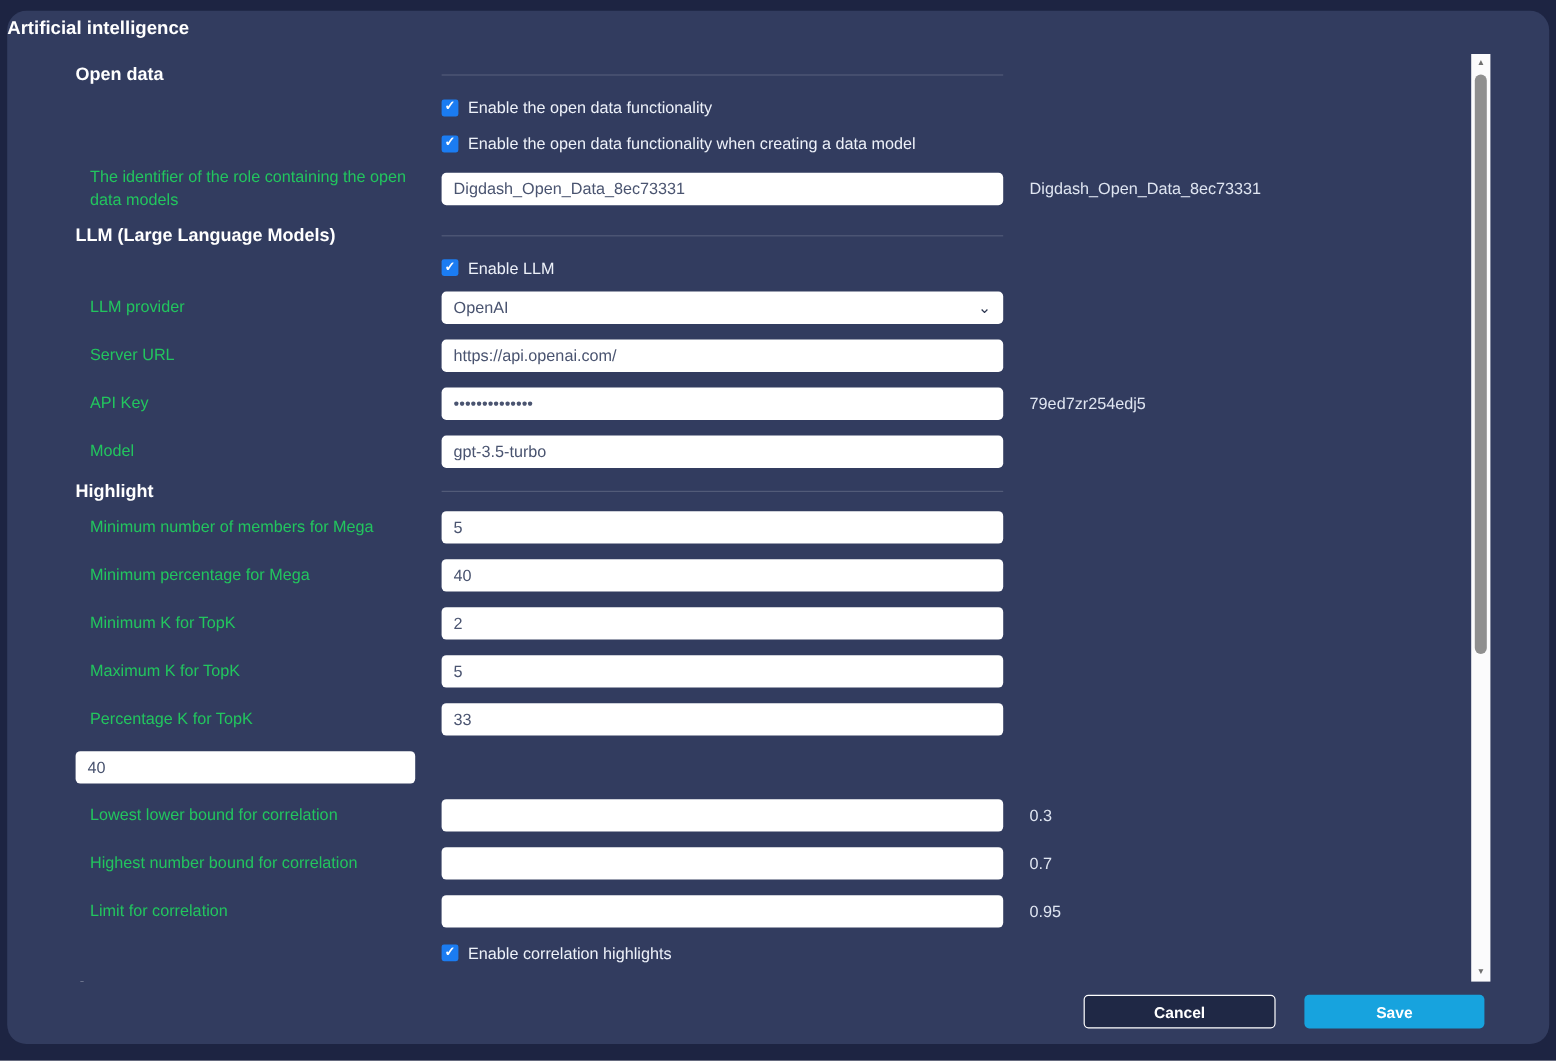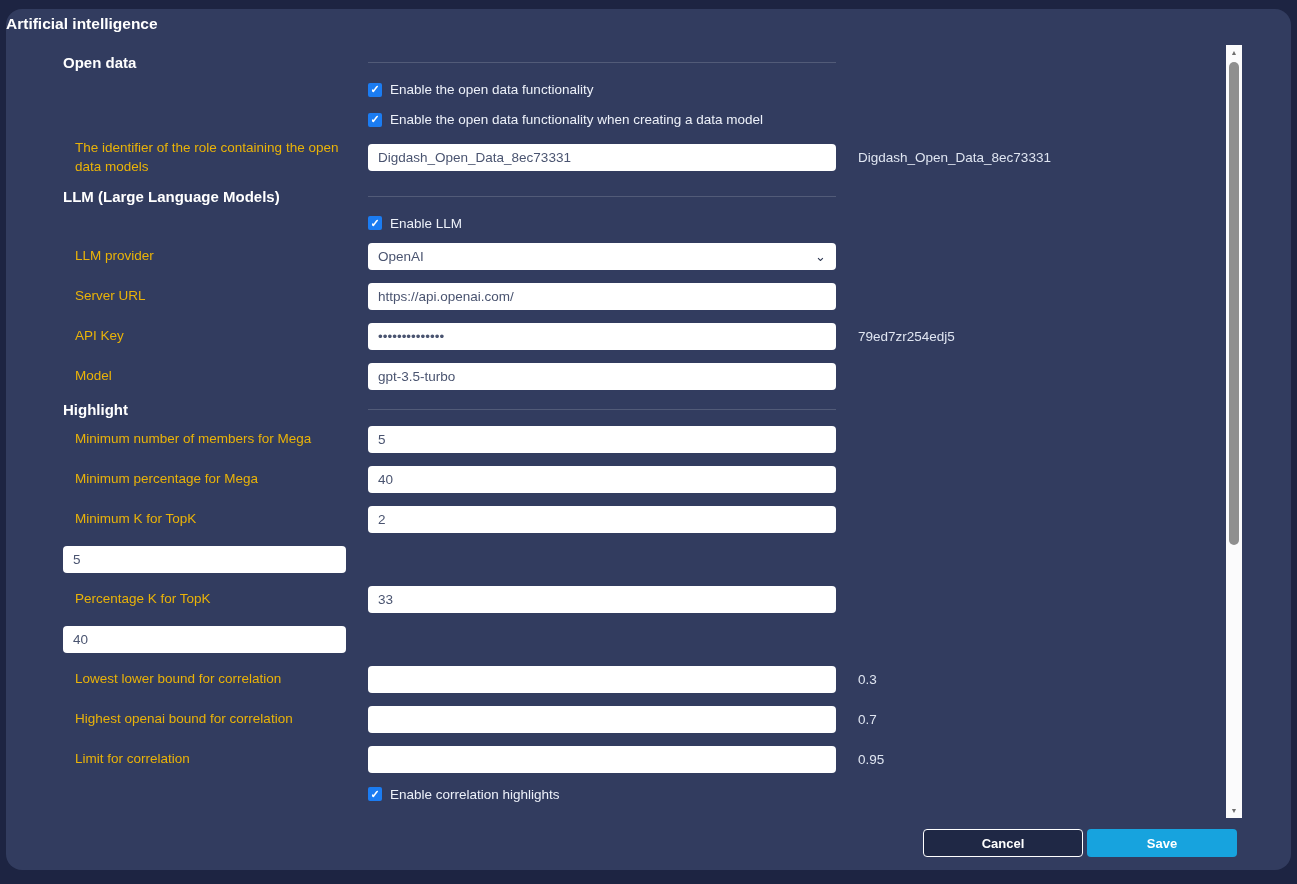--- a/index.html
+++ b/index.html
@@ -17,21 +17,21 @@
   .row-field{margin-top:13px;}
   .row-section + .row-field{margin-top:8px;}
   .row-section + .row-checkbox{margin-top:5px;}
   .row-checkbox + .row-checkbox{margin-top:3px;}
   .row-checkbox + .row-field{margin-top:6px;}
   .row-checkbox + .row-section{margin-top:7px;}
 
   .sec-label{font-size:15px;font-weight:700;color:#ffffff;}
   .sec-divider{height:1px;background:rgba(255,255,255,0.16);}
 
-  .lbl{padding-left:12px;font-size:13.5px;color:#eab308;line-height:1.4;}
+  .lbl{padding-left:12px;font-size:13.5px;color:#22c55e;line-height:1.4;}
   .ctrl{display:flex;align-items:center;min-height:27px;}
   .input{width:100%;height:27px;border:none;border-radius:4px;background:#ffffff;color:#4a5470;
          font:13.5px "Liberation Sans",sans-serif;padding:0 10px;box-sizing:border-box;outline:none;}
   .select{width:100%;height:27px;background:#ffffff;border-radius:4px;display:flex;align-items:center;
           justify-content:space-between;padding:0 10px;box-sizing:border-box;color:#4a5470;
           font-size:13.5px;cursor:pointer;}
   .chevron{color:#2c3650;font-size:13px;line-height:1;}
   .echo{font-size:13.5px;color:#dfe5f1;}
 
   .cb{width:14px;height:14px;border-radius:2px;background:#ffffff;display:inline-flex;align-items:center;
@@ -41,21 +41,21 @@
   .cb-label{font-size:13.5px;color:#edf1f9;}
 
   .scrollbar{position:absolute;left:1220px;top:36px;width:16px;height:773px;background:#fbfbfc;}
   .sb-arrow{position:absolute;left:0;width:16px;height:13px;display:flex;align-items:center;
             justify-content:center;color:#6e6e6e;font-size:7px;cursor:pointer;}
   .sb-arrow.up{top:1px;}
   .sb-arrow.down{bottom:1px;}
   .sb-thumb{position:absolute;left:3px;top:17px;width:10px;height:483px;background:#8f8f8f;
             border-radius:5px;cursor:pointer;}
 
-  .footer{position:absolute;right:54px;bottom:13px;display:flex;gap:4px;}
+  .footer{position:absolute;right:54px;bottom:13px;display:flex;gap:24px;}
   .btn{height:28px;border-radius:4px;font:700 13px "Liberation Sans",sans-serif;color:#ffffff;cursor:pointer;}
   .btn.cancel{width:160px;background:#1f2845;border:1.5px solid #ffffff;box-sizing:border-box;}
   .btn.save{width:150px;background:#17a3de;border:none;}
 </style>
 </head>
 <body>
 
 <div class="stage">
   <div class="dialog">
     <div class="dialog-title">Artificial intelligence</div>
@@ -138,20 +138,21 @@
             <input class="input" type="text" value="40" style="">
           </div>
         </div>
         <div class="row row-field">
           <div class="lbl">Minimum K for TopK</div>
           <div class="ctrl">
             <input class="input" type="text" value="2" style="">
           </div>
         </div>
         <div class="row row-field">
+          <div class="lbl">Maximum K for TopK</div>
           <div class="ctrl">
             <input class="input" type="text" value="5" style="">
           </div>
         </div>
         <div class="row row-field">
           <div class="lbl">Percentage K for TopK</div>
           <div class="ctrl">
             <input class="input" type="text" value="33" style="">
           </div>
         </div>
@@ -161,21 +162,21 @@
           </div>
         </div>
         <div class="row row-field">
           <div class="lbl">Lowest lower bound for correlation</div>
           <div class="ctrl">
             <input class="input" type="text" style="">
           </div>
           <div class="echo">0.3</div>
         </div>
         <div class="row row-field">
-          <div class="lbl">Highest openai bound for correlation</div>
+          <div class="lbl">Highest number bound for correlation</div>
           <div class="ctrl">
             <input class="input" type="text" style="">
           </div>
           <div class="echo">0.7</div>
         </div>
         <div class="row row-field">
           <div class="lbl">Limit for correlation</div>
           <div class="ctrl">
             <input class="input" type="text" style="">
           </div>

